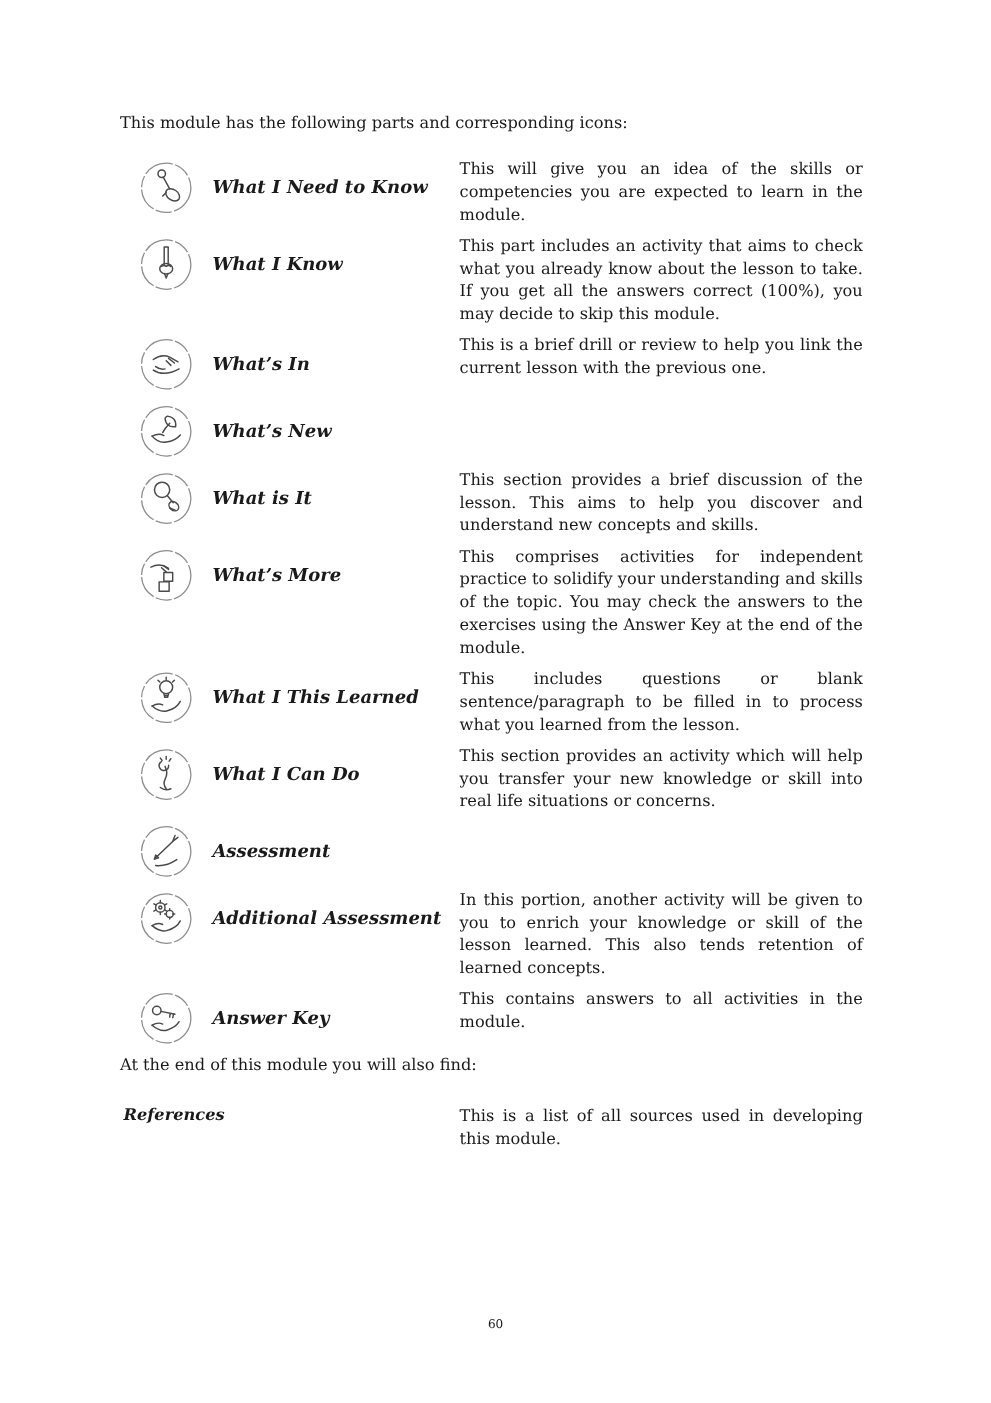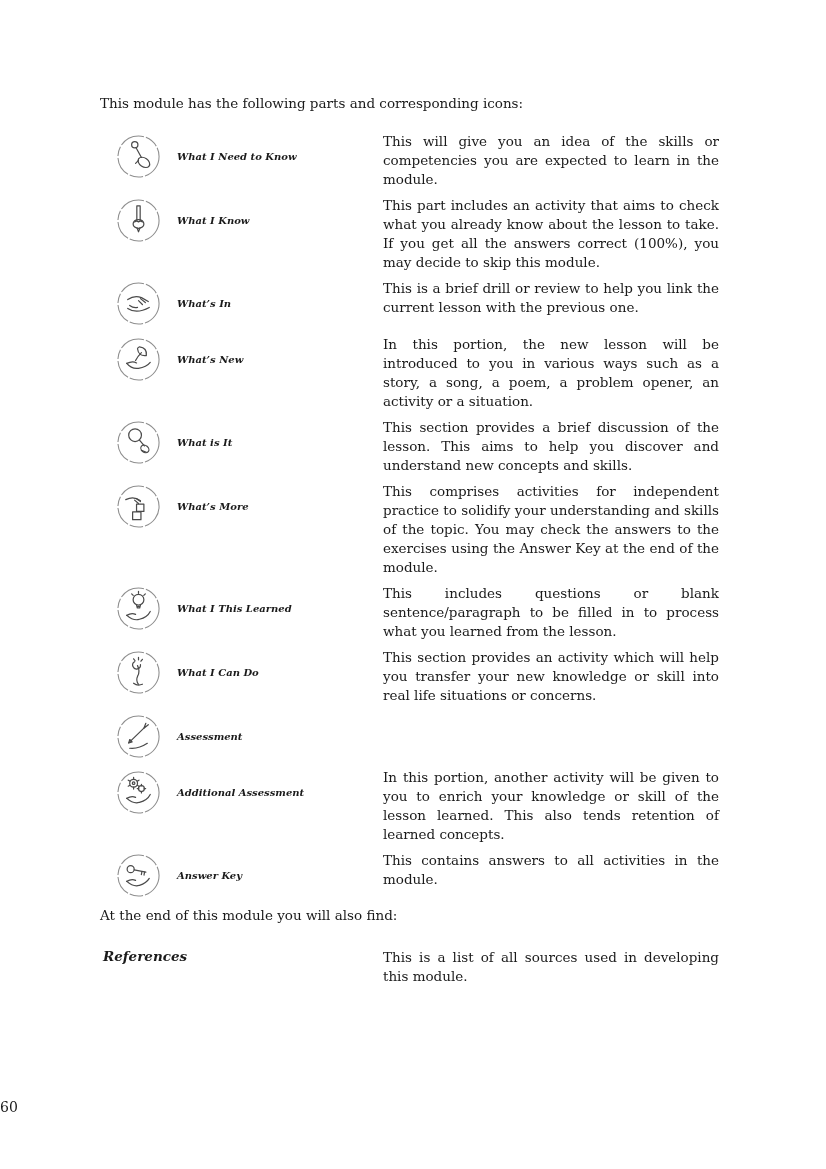--- a/index.html
+++ b/index.html
@@ -29,21 +29,21 @@
   }
   .icn{width:47px;height:47px;display:block;}
   .icn .c{fill:none;stroke:#8e8e8e;stroke-width:1.1;
     stroke-dasharray:26 2 14 2 20 2 10 2;}
   .icn g{fill:none;stroke:#4a4a4a;stroke-width:1.25;
     stroke-linecap:round;stroke-linejoin:round;}
   .label-cell{
     display:flex;align-items:center;
     height:50px;
     font-weight:bold;font-style:italic;
-    font-size:10px;
+    font-size:15px;
   }
   .desc-cell{
     font-size:13.5px;line-height:19px;
     text-align:justify;text-align-last:left;
     padding-top:1px;
   }
   .outro{
     font-size:13.5px;line-height:19px;
     margin:2px 0 0 0;
   }
@@ -52,21 +52,21 @@
     grid-template-columns:283px 1fr;
     margin-top:22px;
   }
   .refs-label{
     font-weight:bold;font-style:italic;
     font-size:13.5px;line-height:19px;
     padding-left:3px;
   }
   .page-number{
     position:absolute;left:0;right:0;top:1099px;
-    text-align:left;font-size:14px;
+    text-align:center;font-size:10px;
   }
   .watermark{
     position:absolute;left:0;right:0;top:1181px;
     text-align:center;
     font-family:"DejaVu Sans","Liberation Sans",sans-serif;
     font-size:17px;color:#c9c9c9;letter-spacing:0.5px;
   }
 </style>
 </head>
 <body>
@@ -132,21 +132,20 @@
             <circle class="c" cx="24" cy="24" r="21"></circle>
             <g>
               <path d="M25 11 q8 1 7 9 q-8 1 -9 -7 q0 -1 2 -2 z"></path>
               <path d="M27 17 q-4 4 -6 8"></path>
               <path d="M12 28 q5 6 12 5 q8 -1 12 -6"></path>
               <path d="M12 28 q6 -3 10 -0.5"></path>
             </g>
           </svg>
         </div>
         <div class="label-cell">What’s New</div>
-        <div class="desc-cell">In this portion, the new lesson will be introduced to you in various ways such as a story, a song, a poem, a problem opener, an activity or a situation.</div>
       </div>
 
       <div class="part-row">
         <div class="icon-cell">
           <svg class="icn" viewBox="0 0 48 48">
             <circle class="c" cx="24" cy="24" r="21"></circle>
             <g>
               <circle cx="20.5" cy="16.5" r="6.5"></circle>
               <path d="M25 21.5 L30 27.5"></path>
               <ellipse cx="30.5" cy="30.5" rx="4.5" ry="3.5" transform="rotate(40 30.5 30.5)"></ellipse>

